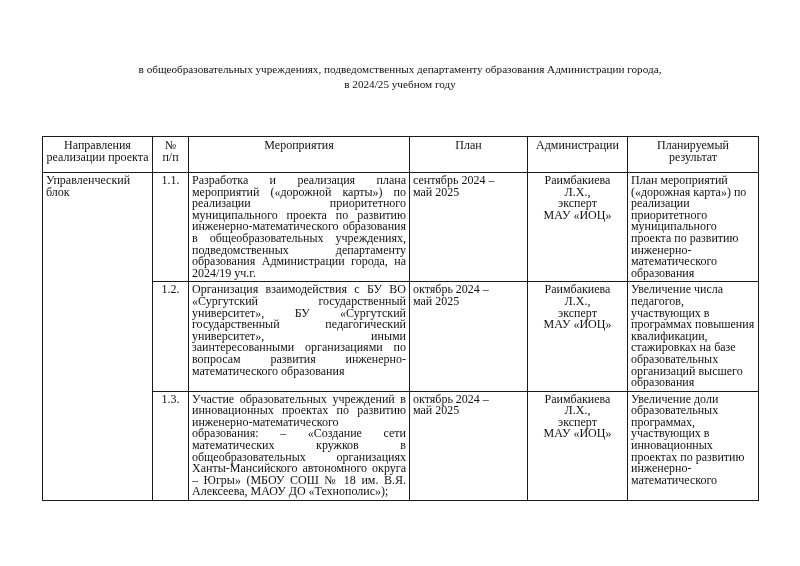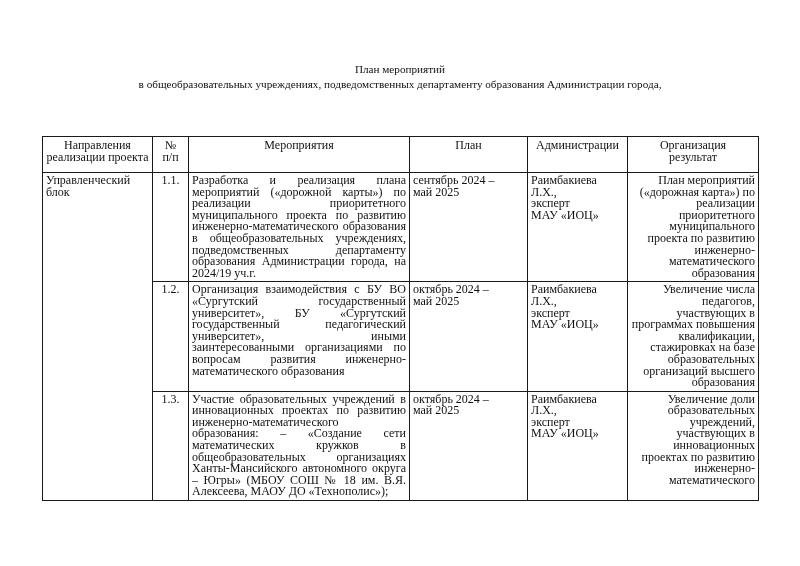--- a/index.html
+++ b/index.html
@@ -87,39 +87,39 @@
     padding-top: 2px;
   }
   .num-cell {
     text-align: center;
     padding-top: 2px;
   }
   .terms-cell {
     padding-top: 2px;
   }
   .resp-cell {
-    text-align: left;
+    text-align: center;
   }
   .result-cell {
-    text-align: right;
+    text-align: left;
   }
 
   
   .vtop    { vertical-align: top; }
   .vmiddle { vertical-align: middle; }
   .blockline { display: block; }
 </style>
 </head>
 <body>
 
 <div class="page">
 
   <div class="doc-title">
-    <span class="tline">План мероприятий</span>
     <span class="tline">в общеобразовательных учреждениях, подведомственных департаменту образования Администрации города,</span>
+    <span class="tline">в 2024/25 учебном году</span>
   </div>
 
   <table class="plan-table">
     <colgroup>
       <col class="col-direction">
       <col class="col-num">
       <col class="col-event">
       <col class="col-terms">
       <col class="col-resp">
       <col class="col-result">
@@ -131,21 +131,21 @@
           <span class="blockline">реализации проекта</span>
         </th>
         <th>
           <span class="blockline">№</span>
           <span class="blockline">п/п</span>
         </th>
         <th>Мероприятия</th>
         <th>План</th>
         <th>Администрации</th>
         <th>
-          <span class="blockline">Организация</span>
+          <span class="blockline">Планируемый</span>
           <span class="blockline">результат</span>
         </th>
       </tr>
     </thead>
     <tbody>
 
       <tr>
         <td class="bold-center" rowspan="3">Управленческий блок</td>
         <td class="num-cell vtop">1.1.</td>
         <td class="just vtop">Разработка и реализация плана мероприятий («дорожной карты») по реализации приоритетного муниципального проекта по развитию инженерно-математического образования в общеобразовательных учреждениях, подведомственных департаменту образования Администрации города, на 2024/19 уч.г.</td>
@@ -181,19 +181,19 @@
         <td class="just vtop">Участие образовательных учреждений в инновационных проектах по развитию инженерно-математического образования: – «Создание сети математических кружков в общеобразовательных организациях Ханты-Мансийского автономного округа – Югры» (МБОУ СОШ № 18 им. В.Я. Алексеева, МАОУ ДО «Технополис»);</td>
         <td class="terms-cell vtop">
           <span class="blockline">октябрь 2024 –</span>
           <span class="blockline">май 2025</span>
         </td>
         <td class="resp-cell vmiddle">
           <span class="blockline">Раимбакиева Л.Х.,</span>
           <span class="blockline">эксперт</span>
           <span class="blockline">МАУ «ИОЦ»</span>
         </td>
-        <td class="result-cell vtop">Увеличение доли образовательных учреждений, участвующих в инновационных проектах по развитию инженерно-математического</td>
+        <td class="result-cell vtop">Увеличение доли образовательных программах, участвующих в инновационных проектах по развитию инженерно-математического</td>
       </tr>
 
     </tbody>
   </table>
 
 </div>
 
 </body></html>

